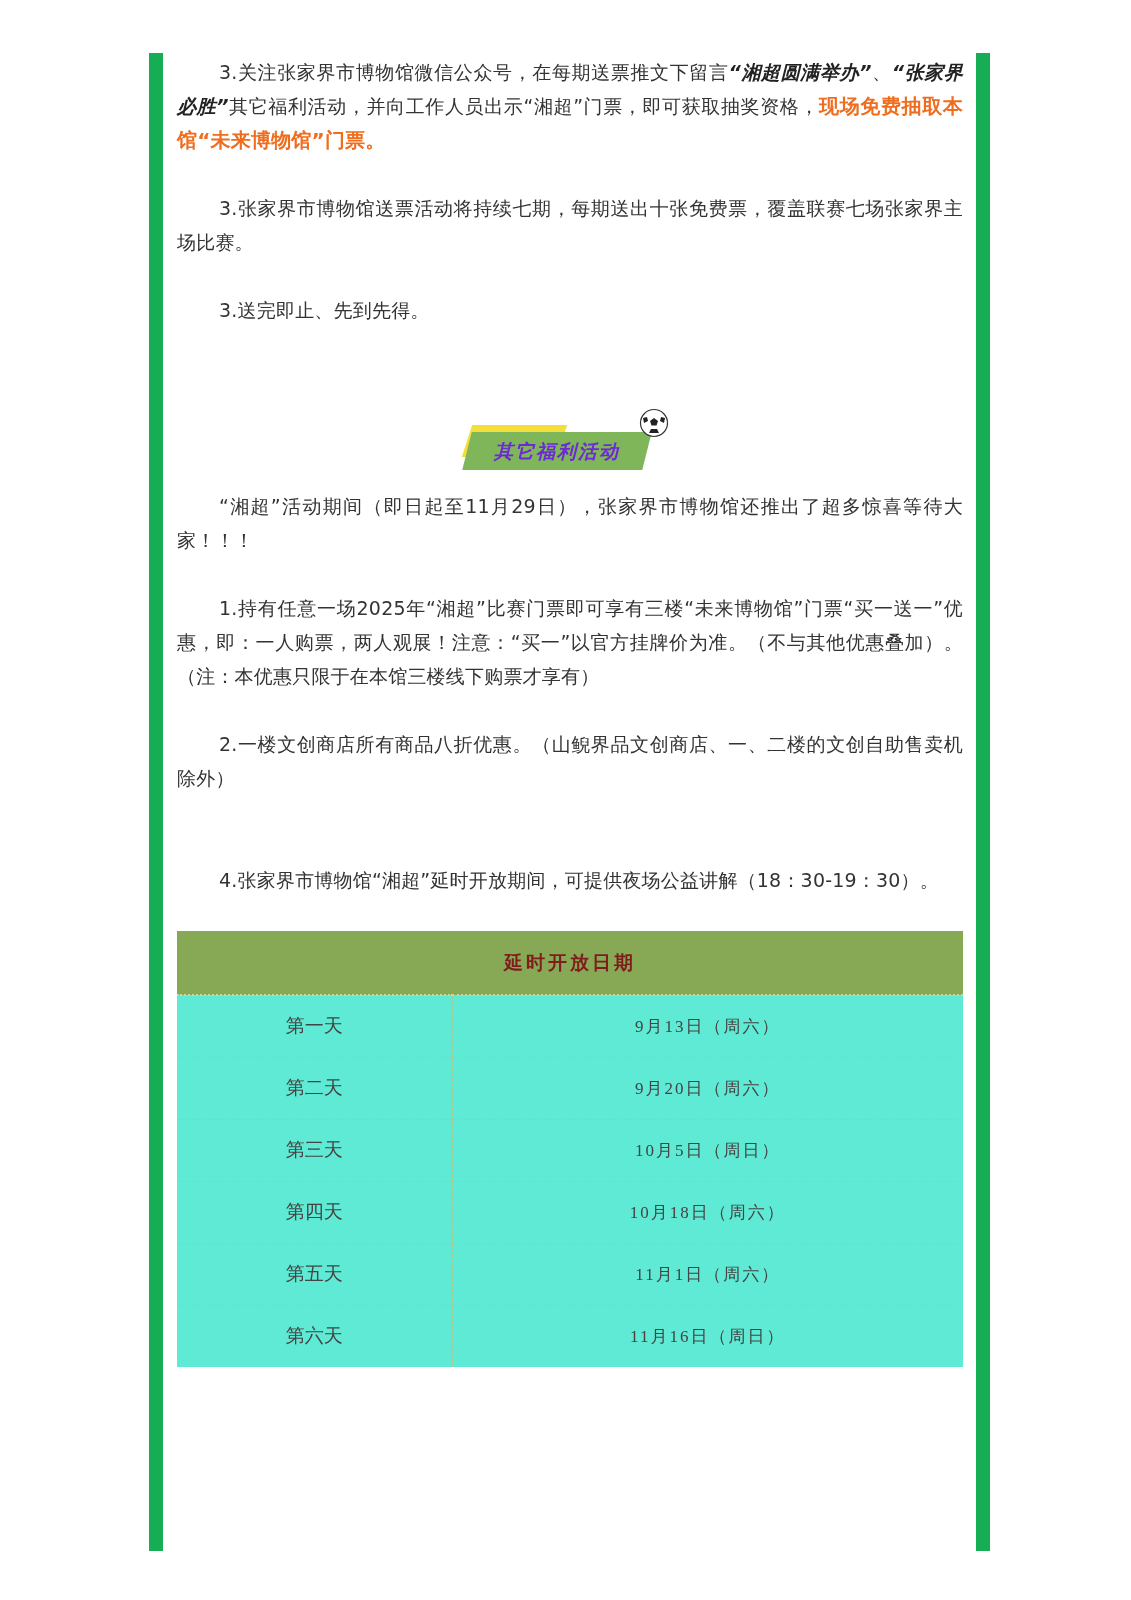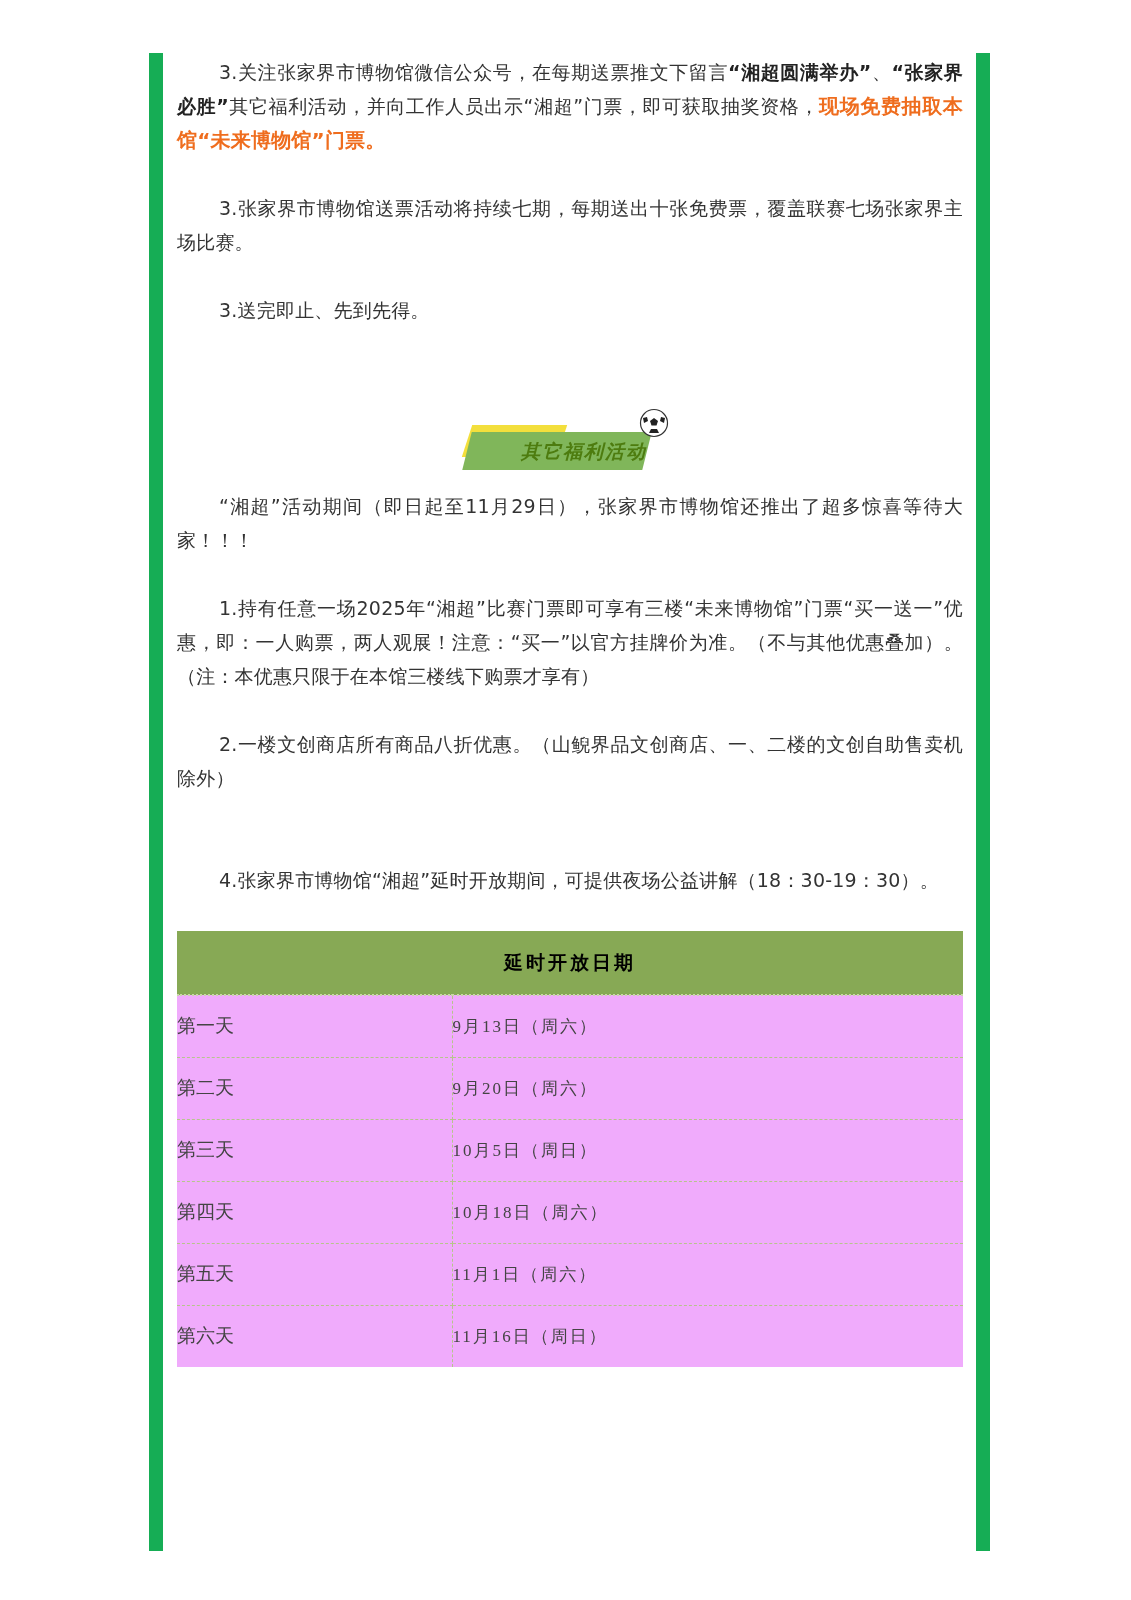--- a/index.html
+++ b/index.html
@@ -4,30 +4,30 @@
 <style>
   * { margin: 0; padding: 0; box-sizing: border-box; }
   html, body { width: 1131px; height: 1600px; background: #ffffff; overflow: hidden; }
   body { position: relative; font-family: "DejaVu Sans", "Liberation Sans", sans-serif; color: #333333; }
   .rail { position: absolute; top: 53px; width: 14px; height: 1498px; background: #16ad55; }
   .rail.left { left: 149px; }
   .rail.right { left: 976px; }
   .content { position: absolute; left: 177px; top: 55px; width: 786px; }
   p.para { font-size: 19px; line-height: 34px; text-indent: 42px; text-align: justify; letter-spacing: 0.2px; }
   .gap { height: 34px; }
-  .strong-ital { font-weight: bold; color: #222; }
+  .strong-ital { font-weight: bold; font-style: italic; color: #222; }
   .orange { font-weight: bold; color: #ef6d1e; font-size: 20px; }
   .banner-wrap { position: relative; height: 78px; margin-top: 44px; margin-bottom: 6px; }
   .banner-yellow { position: absolute; left: 290px; top: 20px; width: 95px; height: 32px; background: #f3df3c; transform: skewX(-18deg); }
   .banner-green { position: absolute; left: 290px; top: 27px; width: 180px; height: 38px; background: #80b65a; transform: skewX(-14deg); }
-  .banner-text { position: absolute; left: 290px; top: 27px; width: 180px; height: 38px; line-height: 38px; text-align: right; color: #4d7c0f; font-weight: bold; font-style: italic; font-size: 19px; letter-spacing: 2px; }
+  .banner-text { position: absolute; left: 290px; top: 27px; width: 180px; height: 38px; line-height: 38px; text-align: center; color: #6d28d9; font-weight: bold; font-style: italic; font-size: 19px; letter-spacing: 2px; }
   .ball { position: absolute; left: 462px; top: 3px; width: 30px; height: 30px; }
   table.dates { width: 786px; border-collapse: collapse; margin-top: 34px; }
-  .dates th { background: #87a955; color: #000000; font-size: 19px; font-weight: bold; height: 64px; letter-spacing: 3px; border-bottom: 2px dotted #c9d7a8; }
-  .dates td { background: #f0abfc; height: 62px; font-size: 19px; color: #444; border-bottom: 1px dashed #b6c58a; }
+  .dates th { background: #87a955; color: #7f1d1d; font-size: 19px; font-weight: bold; height: 64px; letter-spacing: 3px; border-bottom: 2px dotted #c9d7a8; }
+  .dates td { background: #5eead4; height: 62px; font-size: 19px; text-align: center; color: #444; border-bottom: 1px dashed #b6c58a; }
   .dates tr:last-child td { border-bottom: none; }
   .dates td.day { width: 275px; border-right: 1px dashed #b6c58a; }
   .dates td.date { letter-spacing: 2px; font-size: 17px; font-family: Liberation Serif, serif; }
 </style>
 </head>
 <body>
 
 <div class="rail left"></div>
 <div class="rail right"></div>
 

